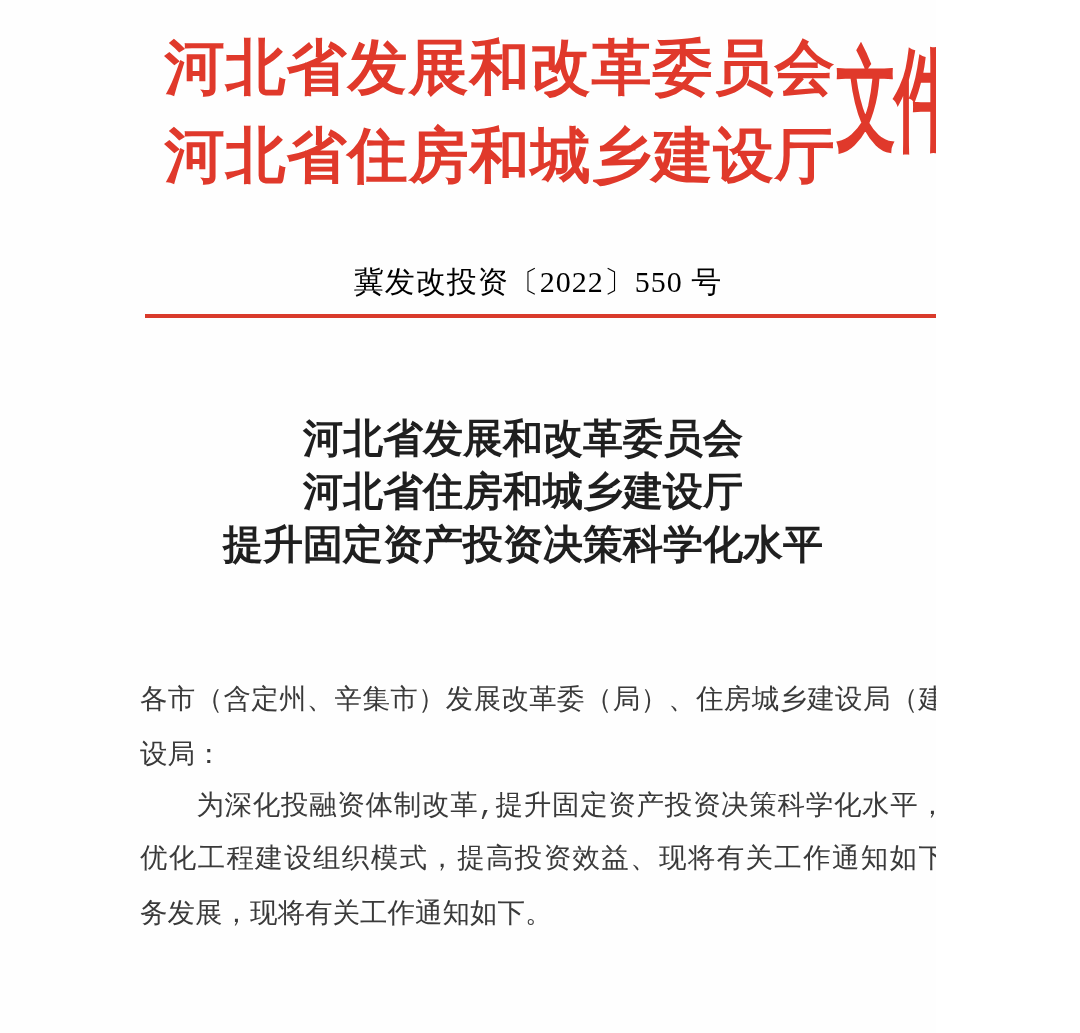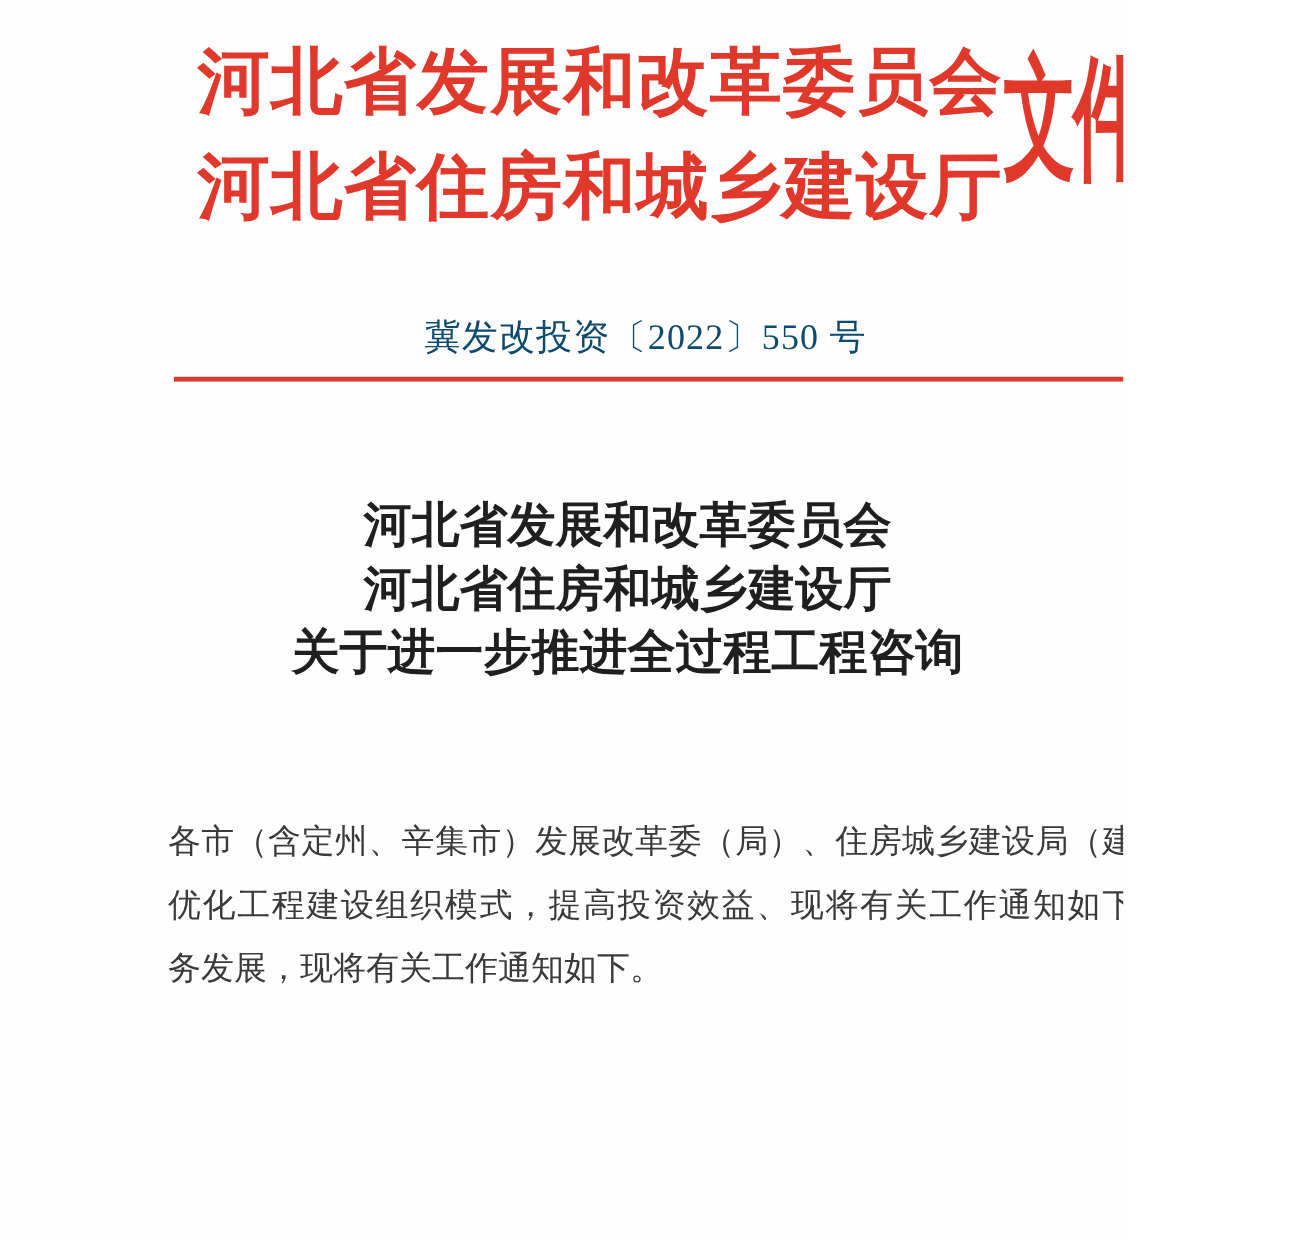--- a/index.html
+++ b/index.html
@@ -30,21 +30,21 @@
     letter-spacing:-4px;
     white-space:nowrap;
     transform:scaleX(0.54); transform-origin:0 0;
     font-family:"Liberation Serif","DejaVu Serif",serif;
   }
   
   .docnum {
     position:absolute; left:0; top:262px; width:1076px;
     text-align:center;
     font-size:30px; line-height:40px;
-    color:#0c4a6e;
+    color:#000000;
     letter-spacing:1px;
   }
   
   .redline {
     position:absolute; left:145px; top:314px;
     width:800px; height:4px;
     background:#d93a2b;
   }
   
   .title {
@@ -56,21 +56,21 @@
     font-family:"Liberation Sans","DejaVu Sans",sans-serif;
     white-space:nowrap;
   }
   
   .bodytext {
     position:absolute; left:140px; top:674px; width:806px;
     font-size:27.5px; line-height:53px;
     color:#3a3a3a;
   }
   .bline { text-align:justify; }
-  .bline.full { text-align-last:justify; }
+  .bline.full { text-align-last:justify;font-family:Liberation Mono, monospace; }
   .bline.end  { text-align-last:left; }
 </style>
 </head>
 <body>
 
 <div class="page">
 
   <div class="org">
     <div>河北省发展和改革委员会</div>
     <div>河北省住房和城乡建设厅</div>
@@ -78,22 +78,24 @@
 
   <div class="wenjian">文件</div>
 
   <div class="docnum">冀发改投资〔2022〕550 号</div>
 
   <div class="redline"></div>
 
   <div class="title">
     <div>河北省发展和改革委员会</div>
     <div>河北省住房和城乡建设厅</div>
-    <div>关于进一步推进全过程工程咨询</div>
+    <div>提升固定资产投资决策科学化水平</div>
   </div>
 
   <div class="bodytext">
     <div class="bline full">各市（含定州、辛集市）发展改革委（局）、住房城乡建设局（建</div>
+    <div class="bline end">设局：</div>
+    <div class="bline full">　　为深化投融资体制改革,提升固定资产投资决策科学化水平，</div>
     <div class="bline full">优化工程建设组织模式，提高投资效益、现将有关工作通知如下</div>
     <div class="bline end">务发展，现将有关工作通知如下。</div>
   </div>
 
 </div>
 
 </body></html>

